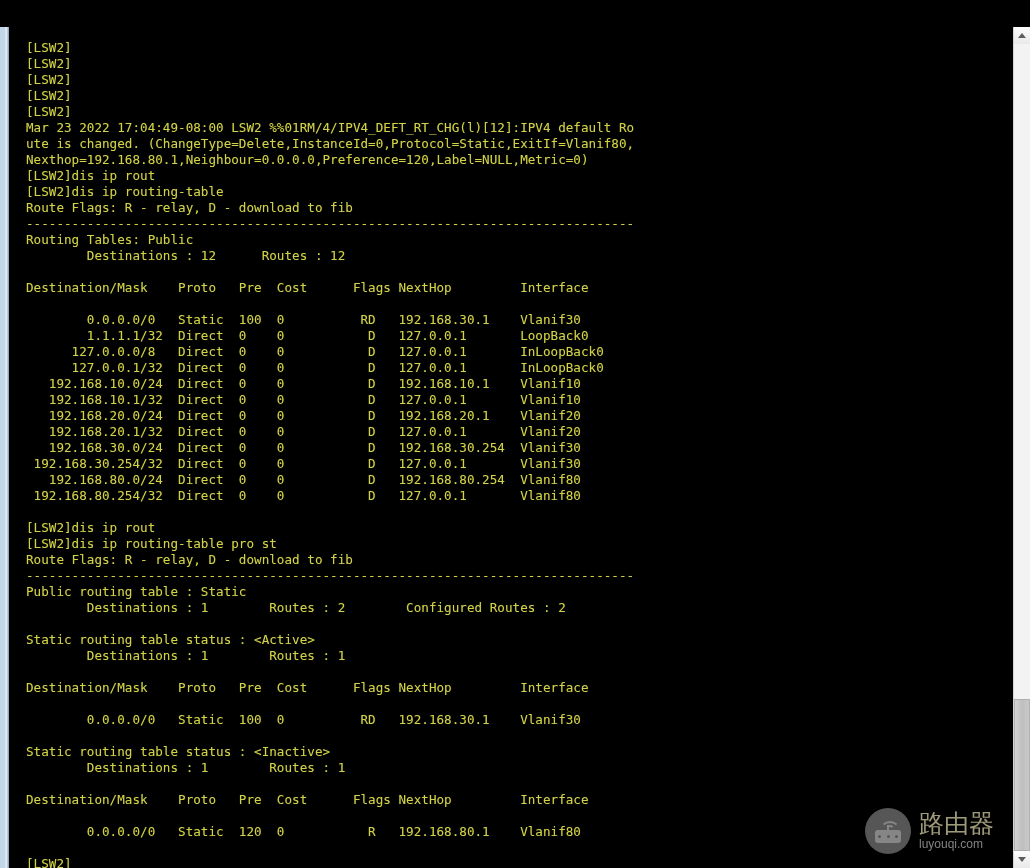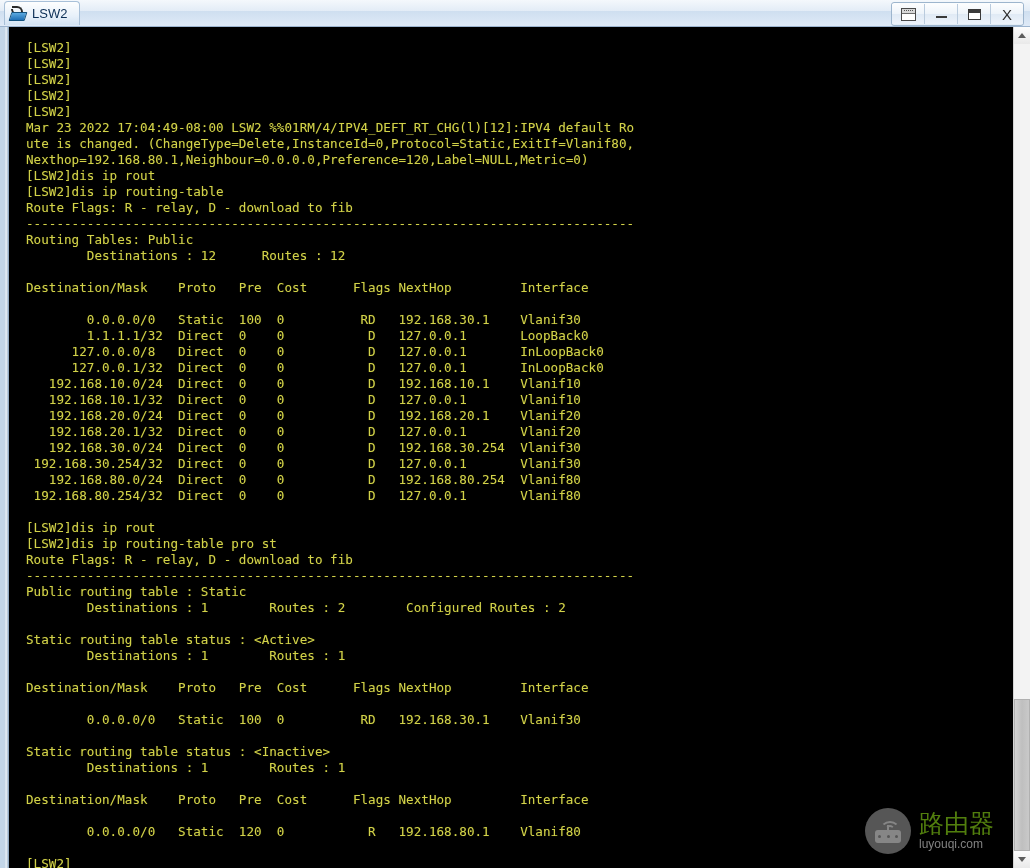--- a/index.html
+++ b/index.html
@@ -310,60 +310,35 @@
   }
   .wm-texts {
     margin-left: 8px;
     display: flex;
     flex-direction: column;
     justify-content: center;
   }
   .wm-cn {
     font-family: "DejaVu Sans", sans-serif;
     font-size: 25px;
-    color: #84cc16;
+    color: #fef9c3;
     line-height: 1.05;
   }
   .wm-url {
     font-family: "Liberation Sans", sans-serif;
     font-size: 12px;
     color: #cfcfcf;
     line-height: 1.1;
   }
 </style>
 </head>
 <body>
 
 <div class="window">
 
-  <div class="titlebar">
-    <div class="title-left">
-      <span class="app-icon">
-        <span class="sw-arrow1"></span>
-        <span class="sw-arrow2"></span>
-        <span class="sw-body"></span>
-      </span>
-      <span class="title-text">LSW2</span>
-    </div>
-
-    <div class="title-buttons">
-      <div class="tbtn">
-        <span class="ico-cascade"></span>
-      </div>
-      <div class="tbtn">
-        <span class="ico-min"></span>
-      </div>
-      <div class="tbtn">
-        <span class="ico-max"></span>
-      </div>
-      <div class="tbtn">
-        <span class="ico-close">X</span>
-      </div>
-    </div>
-  </div>
 
   <div class="terminal-frame">
     <div class="term-leftbar"></div>
     <div class="term-body">
       <pre class="term-text">[LSW2]
 [LSW2]
 [LSW2]
 [LSW2]
 [LSW2]
 Mar 23 2022 17:04:49-08:00 LSW2 %%01RM/4/IPV4_DEFT_RT_CHG(l)[12]:IPV4 default Ro

